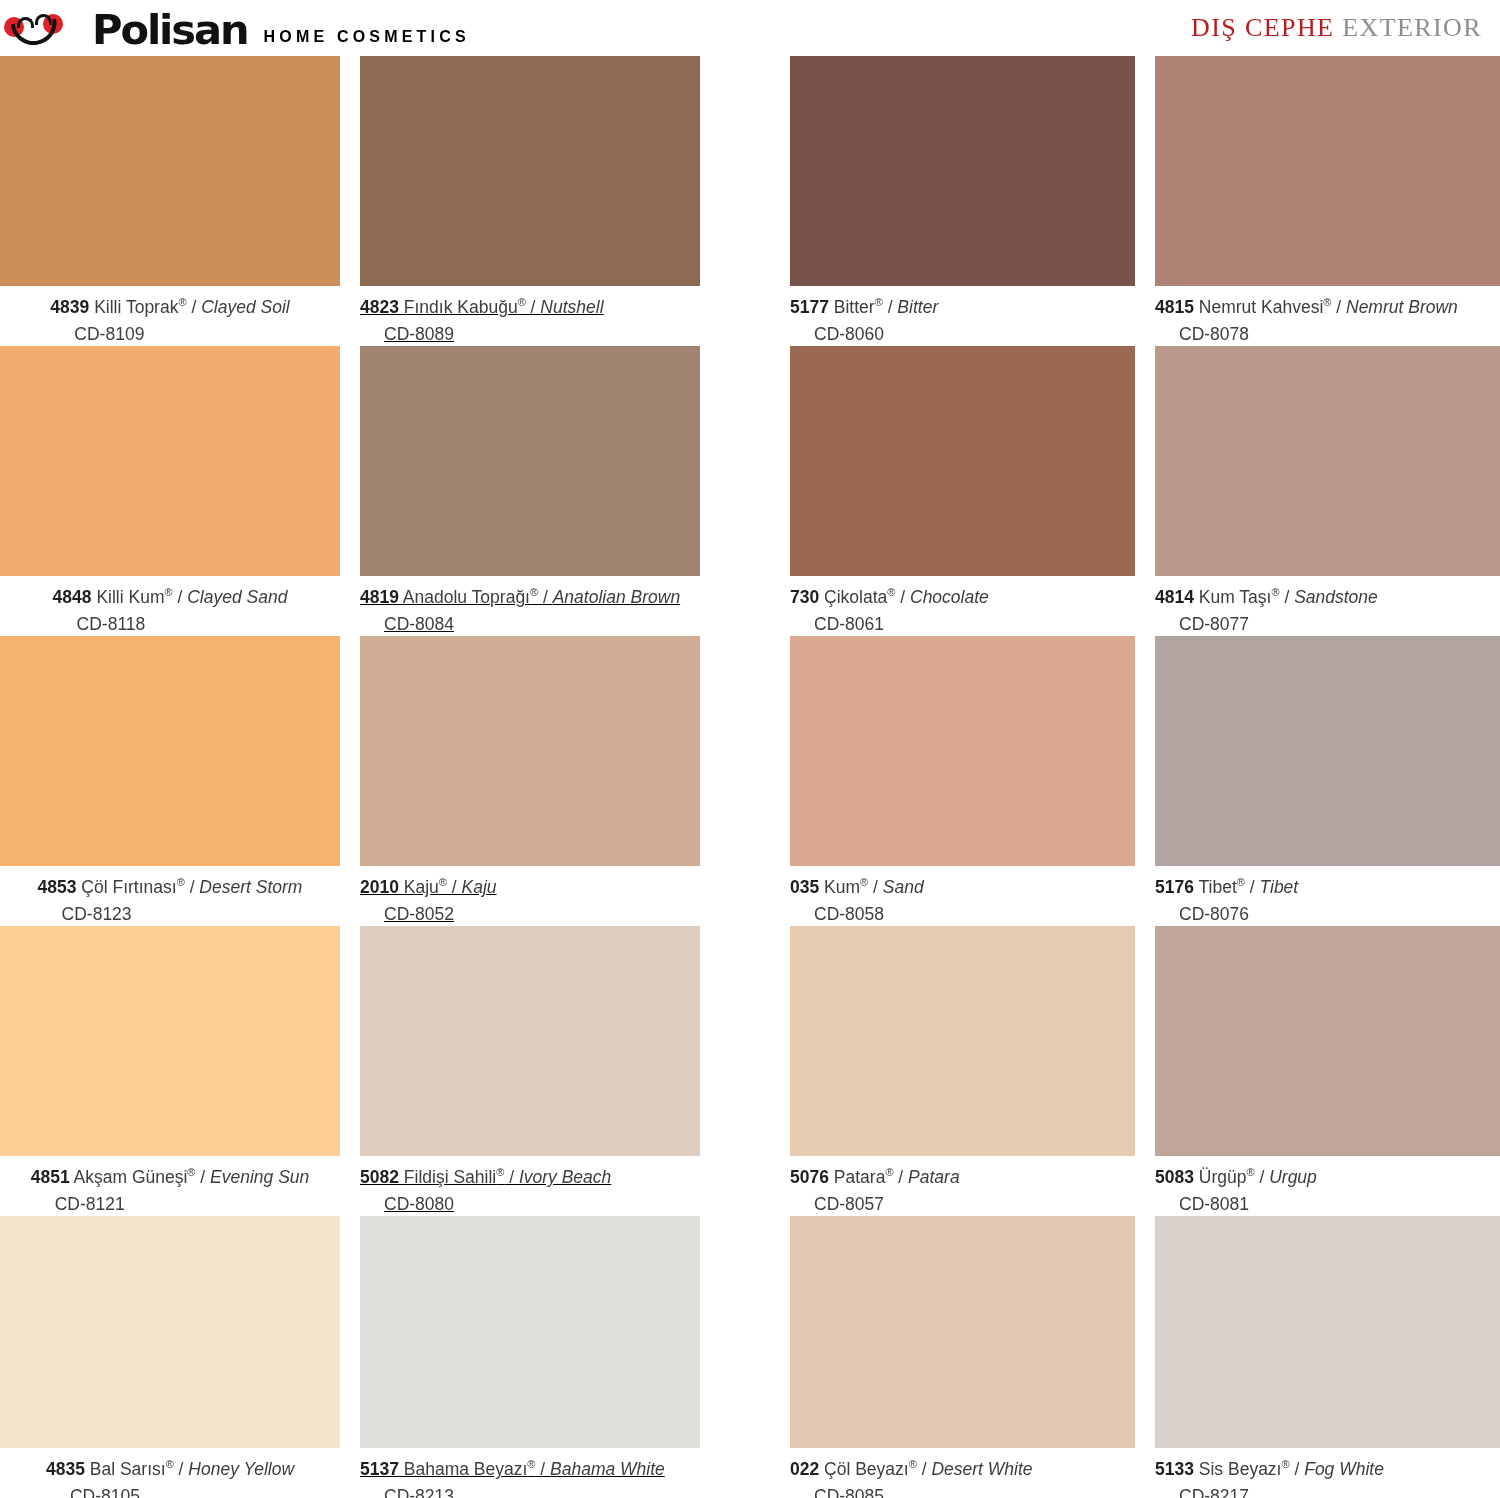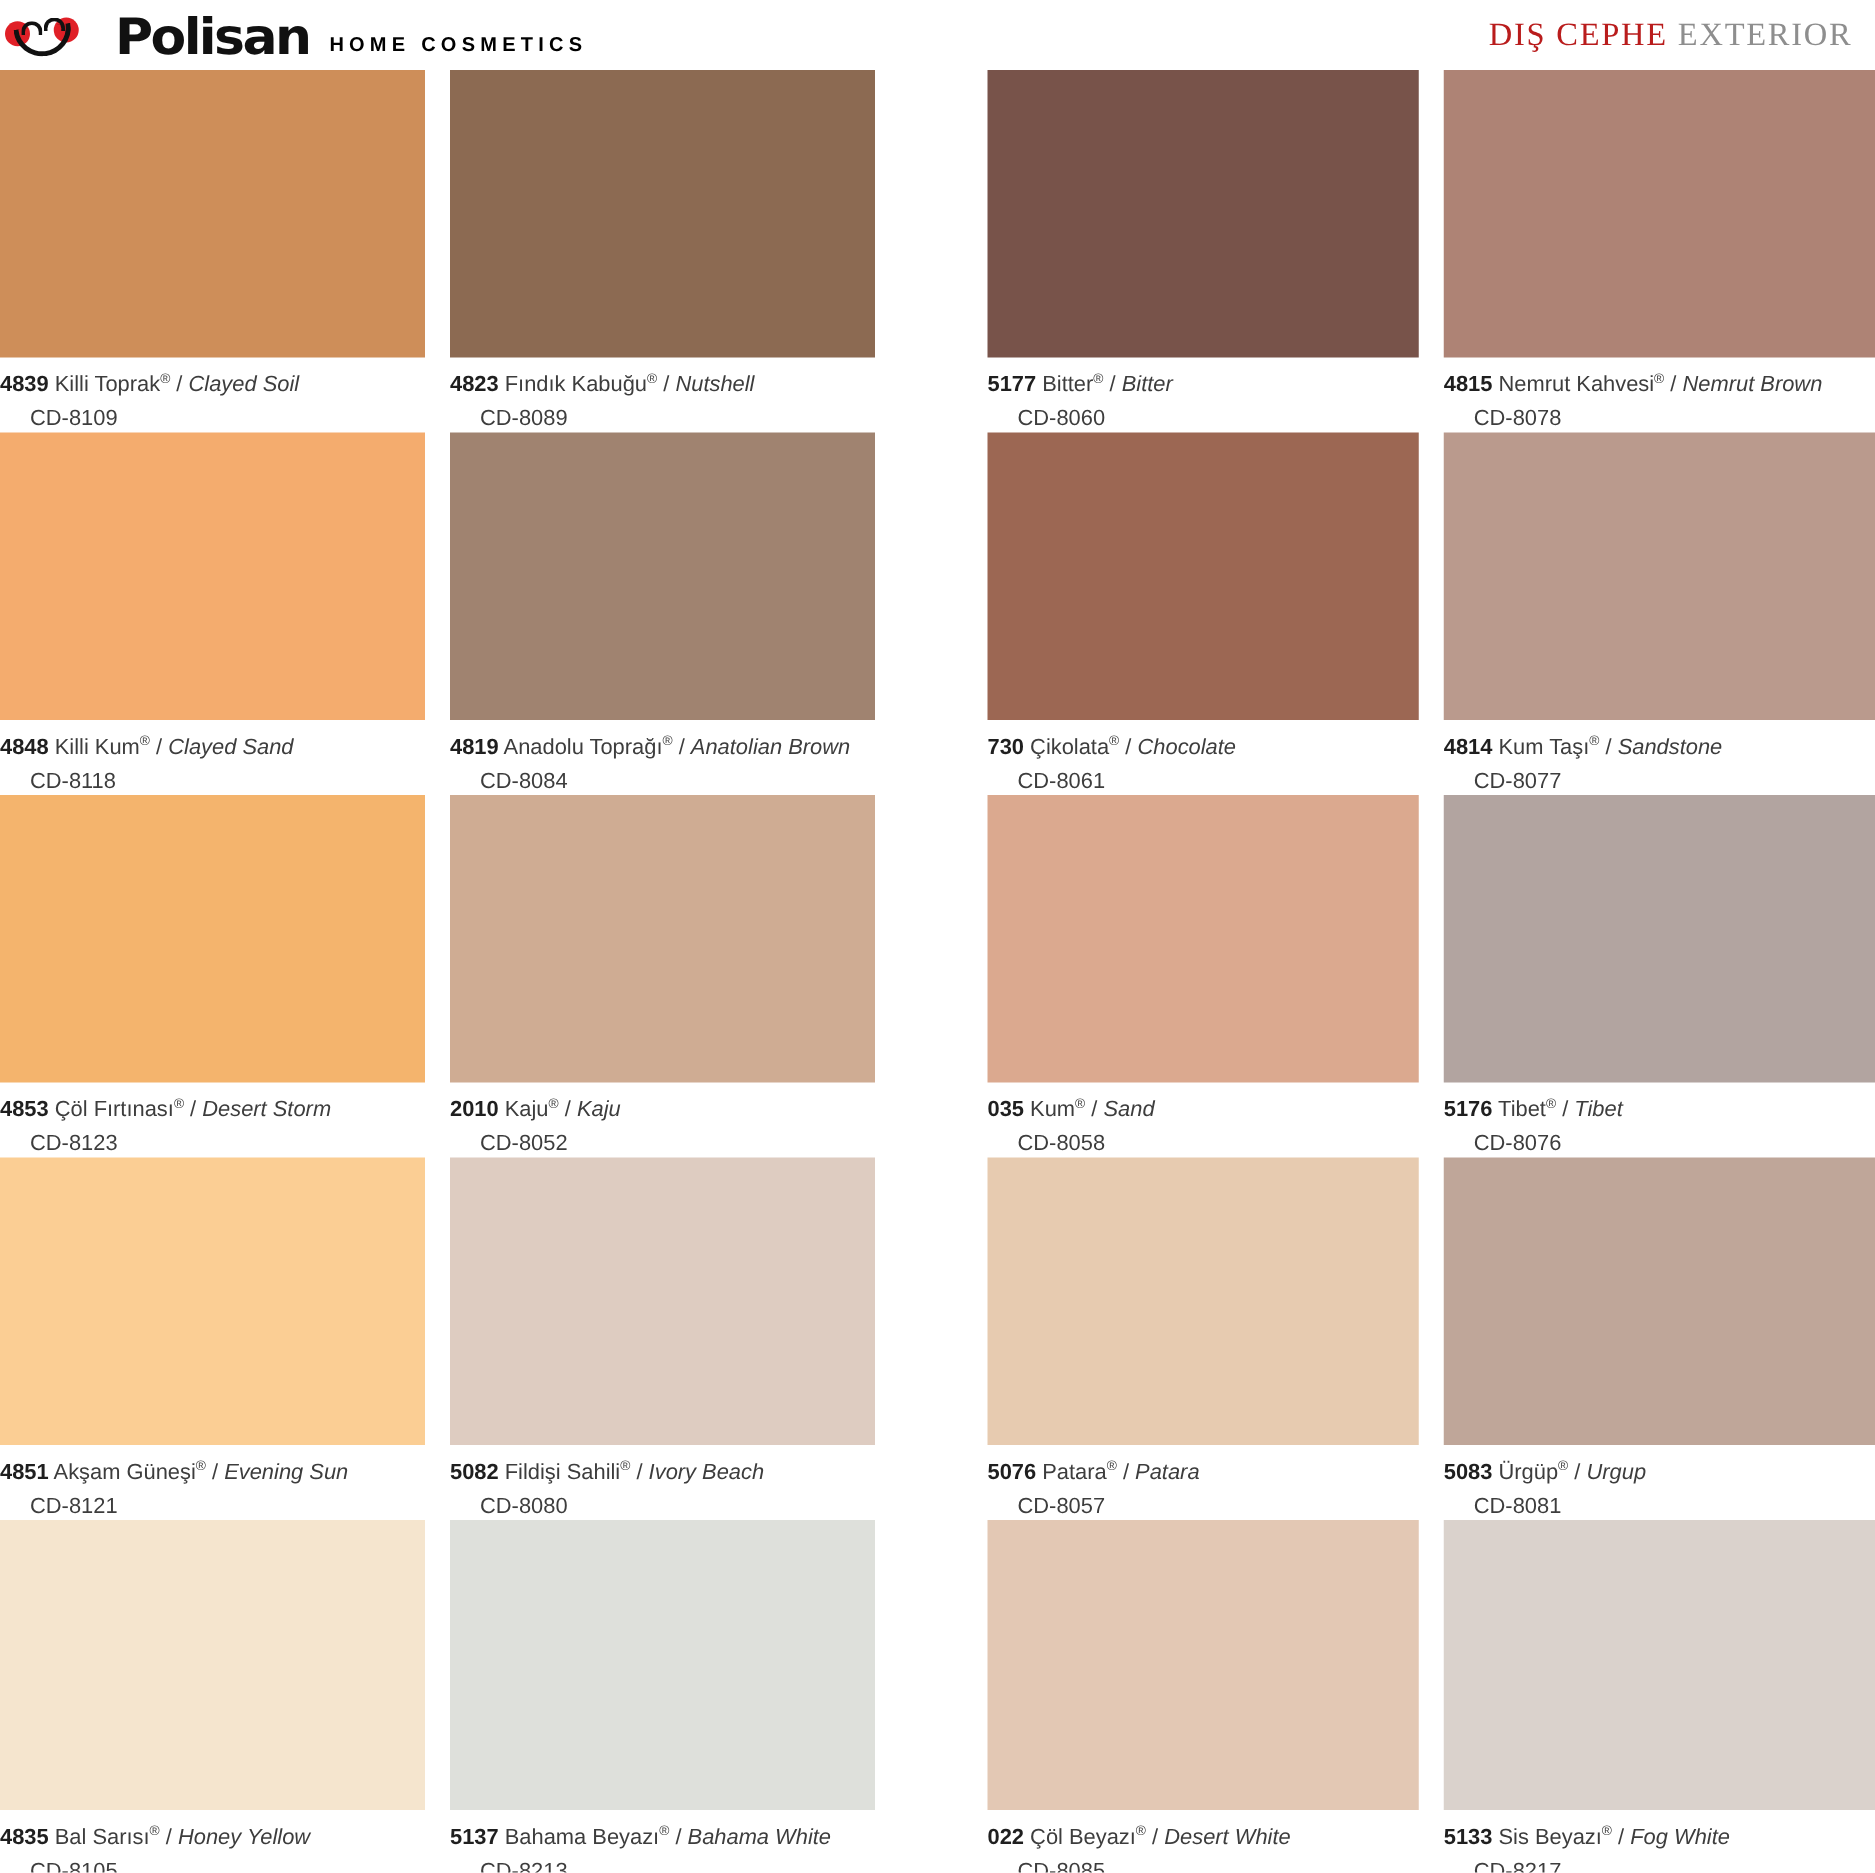--- a/index.html
+++ b/index.html
@@ -117,22 +117,22 @@
   }
   .row:last-child { height: 292px; }
 
   .cell {
     position: relative;
     display: flex;
     flex-direction: column;
   }
 
   
-  .c0 { width: 340px; margin-right: 20px; }
-  .c1 { width: 340px; margin-right: 90px; }
+  .c0 { width: 340px; margin-right: 20px; align-items: center; }
+  .c1 { width: 340px; margin-right: 90px; text-decoration: underline; }
   .c2 { width: 345px; margin-right: 20px; }
   .c3 { width: 345px; }
 
   .swatch {
     width: 100%;
     height: 234px;
     display: block;
   }
 
   .caption {

